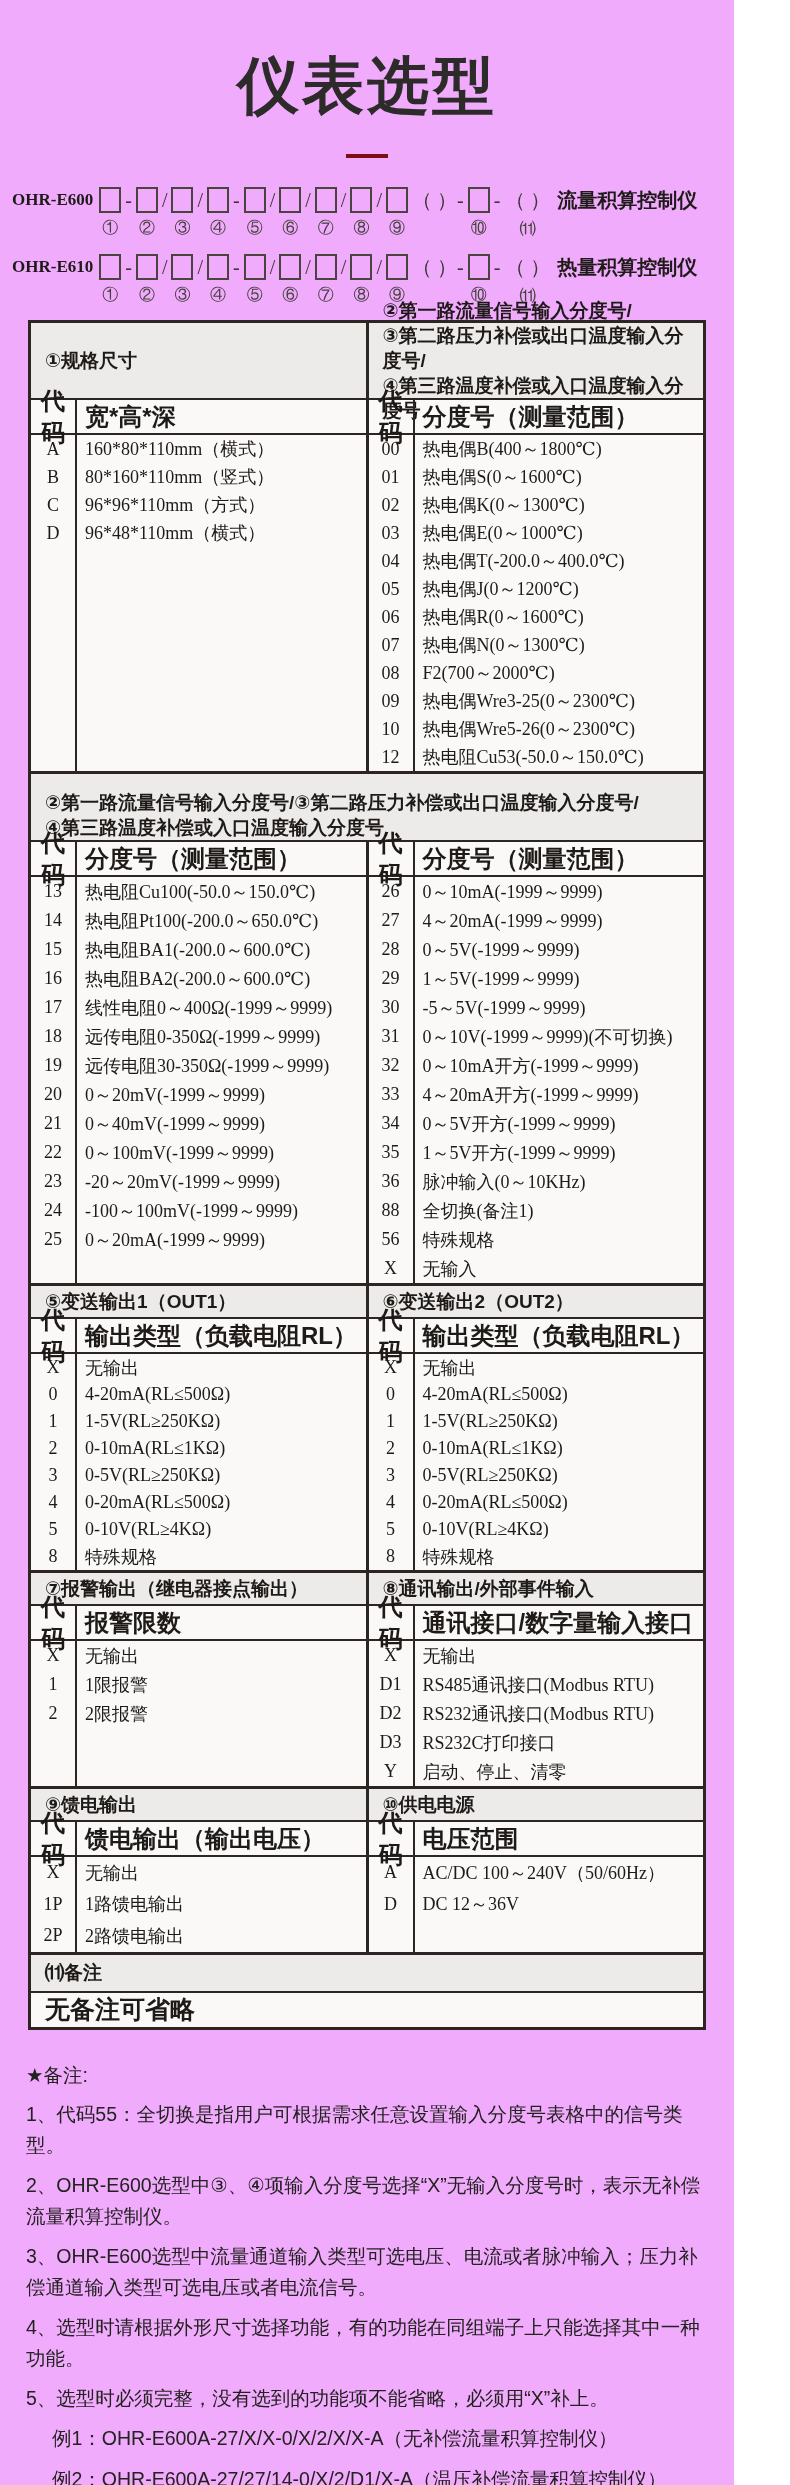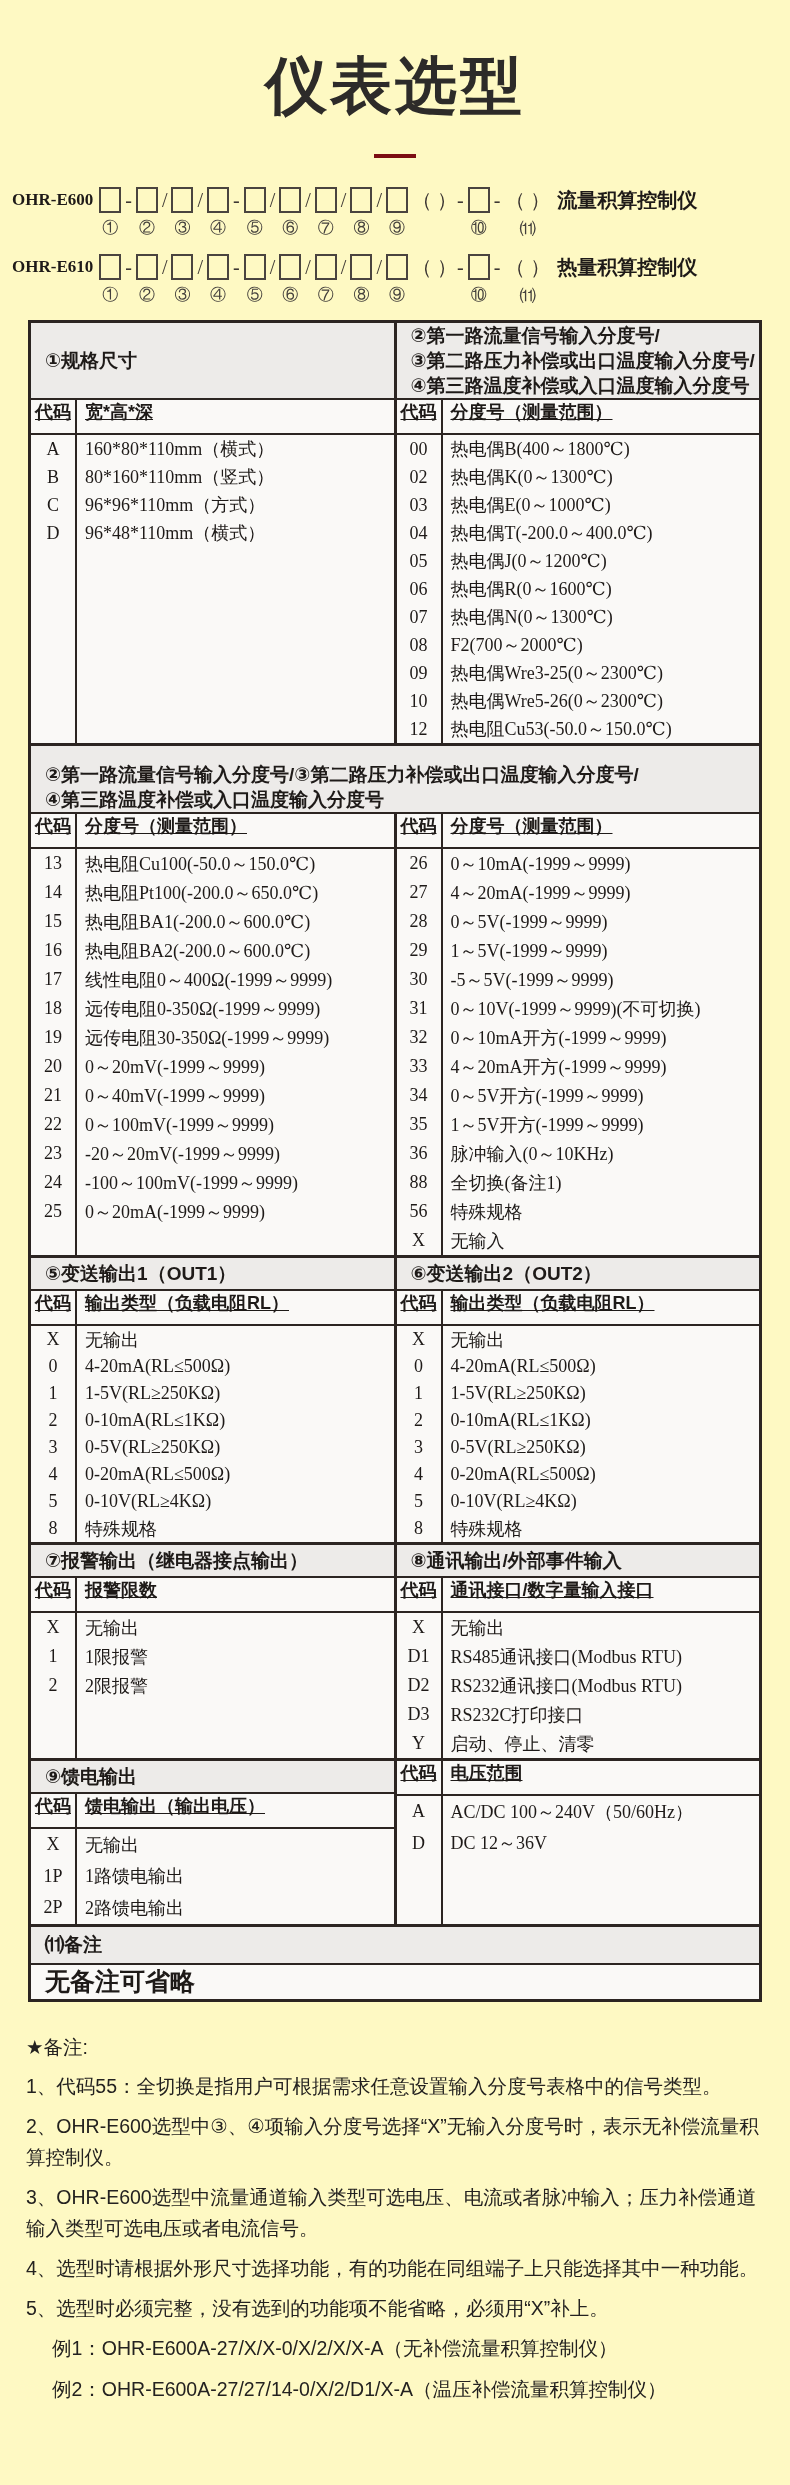--- a/index.html
+++ b/index.html
@@ -5,21 +5,21 @@
   :root{
     --bd:#2c2522;
     --hdr:#edebe9;
     --cell:#faf9f7;
     --txt:#1e1a18;
     --red:#7c0e12;
     --f-sans:"Liberation Sans","DejaVu Sans",sans-serif;
     --f-serif:"Liberation Serif","DejaVu Serif",serif;
   }
   html,body{margin:0;padding:0;}
-  .sheet{width:790px;height:2485px;background:#fef9c3;overflow:hidden;color:var(--txt);}
+  .sheet{width:734px;height:2485px;background:#f0abfc;overflow:hidden;color:var(--txt);}
 
   
   .page-title{font-family:var(--f-sans);font-weight:800;font-size:62px;letter-spacing:3px;
     text-align:center;padding-top:44px;color:#2d2b29;}
   .title-dash{width:42px;height:4px;background:var(--red);margin:26px auto 28px auto;}
 
   
   .model-line{display:flex;align-items:flex-start;padding:0 12px;margin-bottom:14px;white-space:nowrap;}
   .model-name{font-family:var(--f-serif);font-weight:600;font-size:17px;line-height:28px;margin-right:6px;}
   .slots{display:flex;gap:3px;}
@@ -34,22 +34,22 @@
   .otable{margin:14px 28px 0 28px;border:3px solid var(--bd);background:var(--cell);font-family:var(--f-serif);}
   .band{display:flex;border-top:3px solid var(--bd);}
   .band:first-child{border-top:none;}
   .band.col{display:block;}
   .split{display:flex;}
   .half{flex:1 1 50%;display:flex;flex-direction:column;min-width:0;}
   .half.left{border-right:3px solid var(--bd);}
   .sec-title{background:var(--hdr);border-bottom:2px solid var(--bd);font-family:var(--f-sans);
     font-weight:700;font-size:19px;line-height:25px;display:flex;flex-direction:column;
     justify-content:center;padding:3px 4px 3px 14px;}
-  .subhead{display:flex;align-items:flex-start;border-bottom:2px solid var(--bd);height:33px;
-    font-family:var(--f-sans);font-weight:700;font-size:18px;flex:0 0 auto;text-decoration:underline;}
+  .subhead{display:flex;align-items:center;border-bottom:2px solid var(--bd);height:33px;
+    font-family:var(--f-sans);font-weight:700;font-size:24px;flex:0 0 auto;}
   .codecol{flex:0 0 44px;text-align:center;}
   .desccol{flex:1 1 auto;padding-left:10px;min-width:0;}
   .tbody{flex:1 1 auto;display:flex;flex-direction:column;
     background-image:linear-gradient(var(--bd),var(--bd));
     background-size:2px 100%;background-position:44px 0;background-repeat:no-repeat;}
   .rows{flex:1 1 auto;display:flex;flex-direction:column;}
   .row{display:flex;align-items:center;flex:0 0 var(--rh,29px);font-size:18px;overflow:hidden;}
   .row .desccol{white-space:nowrap;}
   .b1 .sec-title{height:75px;padding-top:0;padding-bottom:0;}
   .b1 .row{--rh:28px;}
@@ -305,20 +305,24 @@
             <span class="codecol">代码</span>
             <span class="desccol">分度号（测量范围）</span>
           </div>
           <div class="rows">
 
           <div class="row">
               <span class="codecol">00</span>
               <span class="desccol">热电偶B(400～1800℃)</span>
             </div>
               <div class="row">
+              <span class="codecol">01</span>
+              <span class="desccol">热电偶S(0～1600℃)</span>
+            </div>
+              <div class="row">
               <span class="codecol">02</span>
               <span class="desccol">热电偶K(0～1300℃)</span>
             </div>
               <div class="row">
               <span class="codecol">03</span>
               <span class="desccol">热电偶E(0～1000℃)</span>
             </div>
               <div class="row">
               <span class="codecol">04</span>
               <span class="desccol">热电偶T(-200.0～400.0℃)</span>
@@ -674,20 +678,23 @@
               <span class="desccol">1路馈电输出</span>
             </div>
               <div class="row">
               <span class="codecol">2P</span>
               <span class="desccol">2路馈电输出</span>
             </div>
             </div>
         </div>
       </div>
       <div class="half">
+        <div class="sec-title">
+          <div>⑩供电电源</div>
+        </div>
         <div class="tbody">
           <div class="subhead">
             <span class="codecol">代码</span>
             <span class="desccol">电压范围</span>
           </div>
           <div class="rows">
 
           <div class="row">
               <span class="codecol">A</span>
               <span class="desccol">AC/DC 100～240V（50/60Hz）</span>

